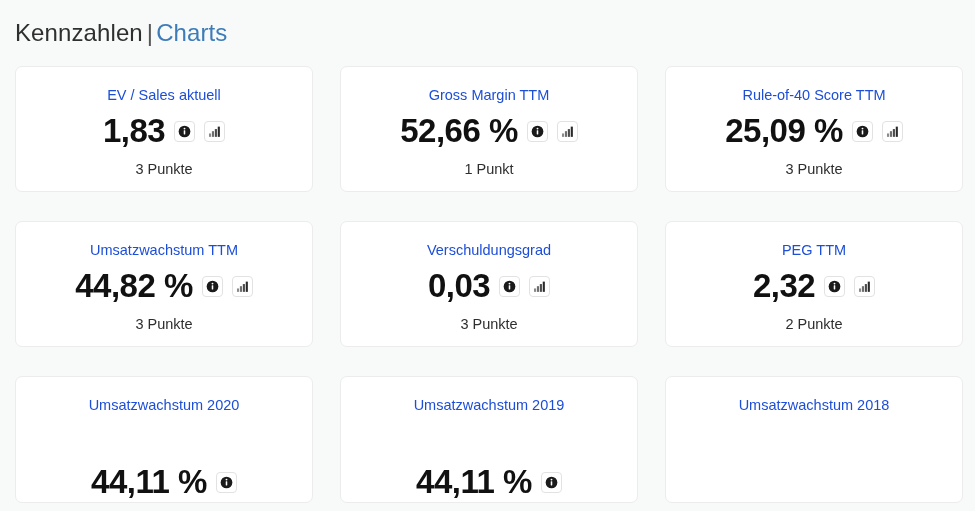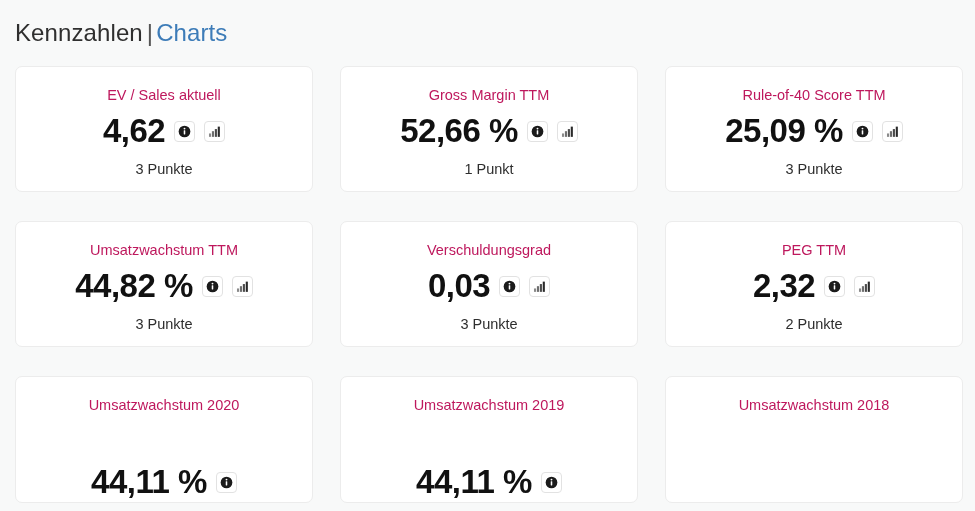--- a/index.html
+++ b/index.html
@@ -64,21 +64,21 @@
     align-items: center;
     justify-content: flex-start;
     padding-top: 19px;
     overflow: hidden;
   }
   .kpi-card.tall { height: 127px; gap: 42px; }
 
   .kpi-title {
     font-size: 14.5px;
     line-height: 18px;
-    color: #be185d;
+    color: #1d4ed8;
     font-weight: 400;
     text-align: center;
     white-space: nowrap;
   }
 
   .kpi-value-row {
     display: flex;
     align-items: center;
     justify-content: center;
     gap: 9px;
@@ -126,21 +126,21 @@
 <div class="page">
 
   <div class="page-header">
     <span class="title-main">Kennzahlen</span><span class="sep">|</span><a class="charts-link" href="#">Charts</a>
   </div>
 
   <div class="cards-grid" id="cards-grid">
       <div class="kpi-card">
     <div class="kpi-title">EV / Sales aktuell</div>
     <div class="kpi-value-row">
-      <div class="kpi-value">4,62</div>
+      <div class="kpi-value">1,83</div>
       <button class="icon-btn info-btn" title="info">
         <span>
           <svg width="13" height="13" viewBox="0 0 16 16" aria-hidden="true">
             <circle cx="8" cy="8" r="7.2" fill="#1b1b1b"></circle>
             <rect x="7.05" y="6.5" width="1.9" height="5.1" rx="0.5" fill="#ffffff"></rect>
             <circle cx="8" cy="4.4" r="1.15" fill="#ffffff"></circle>
           </svg>
         </span>
       </button>
       <button class="icon-btn chart-btn" title="chart">

